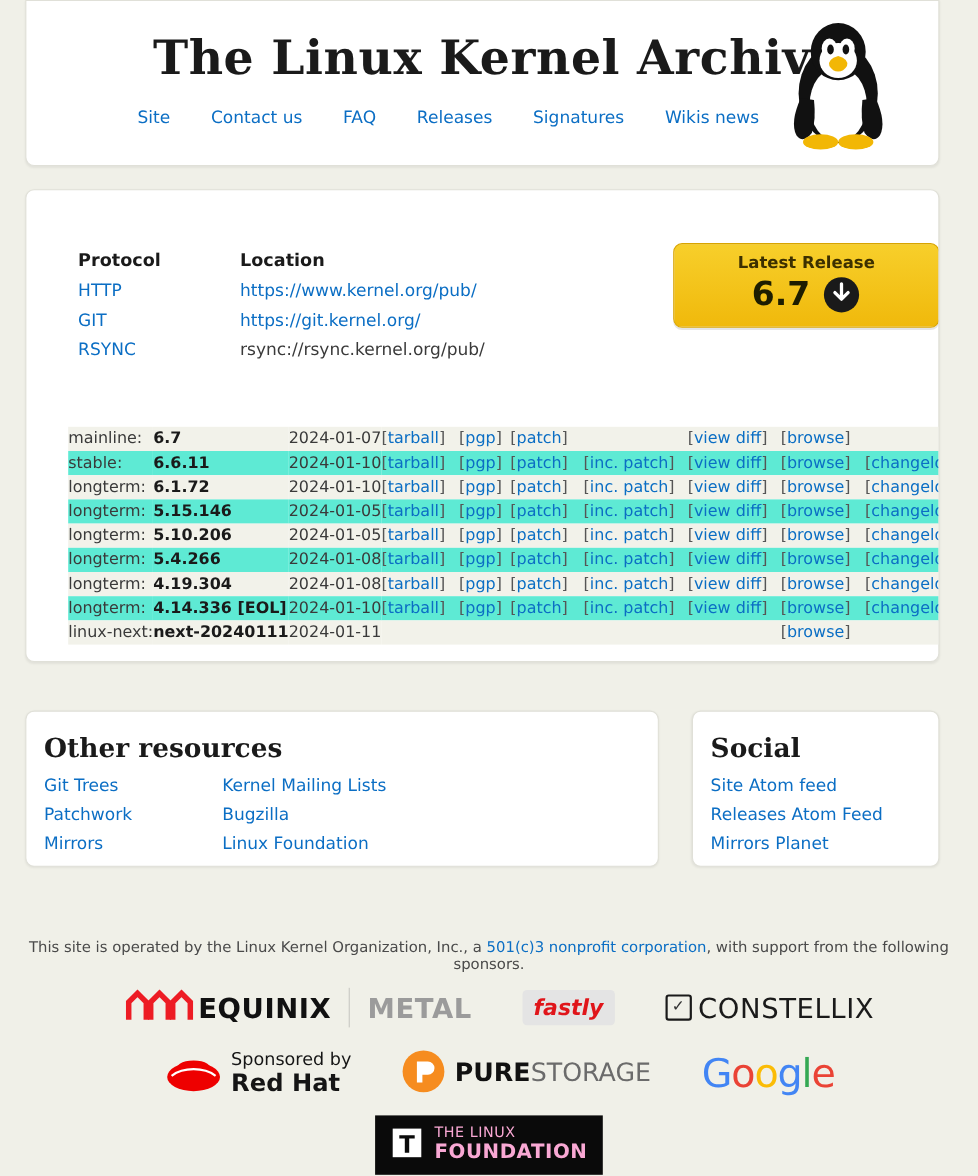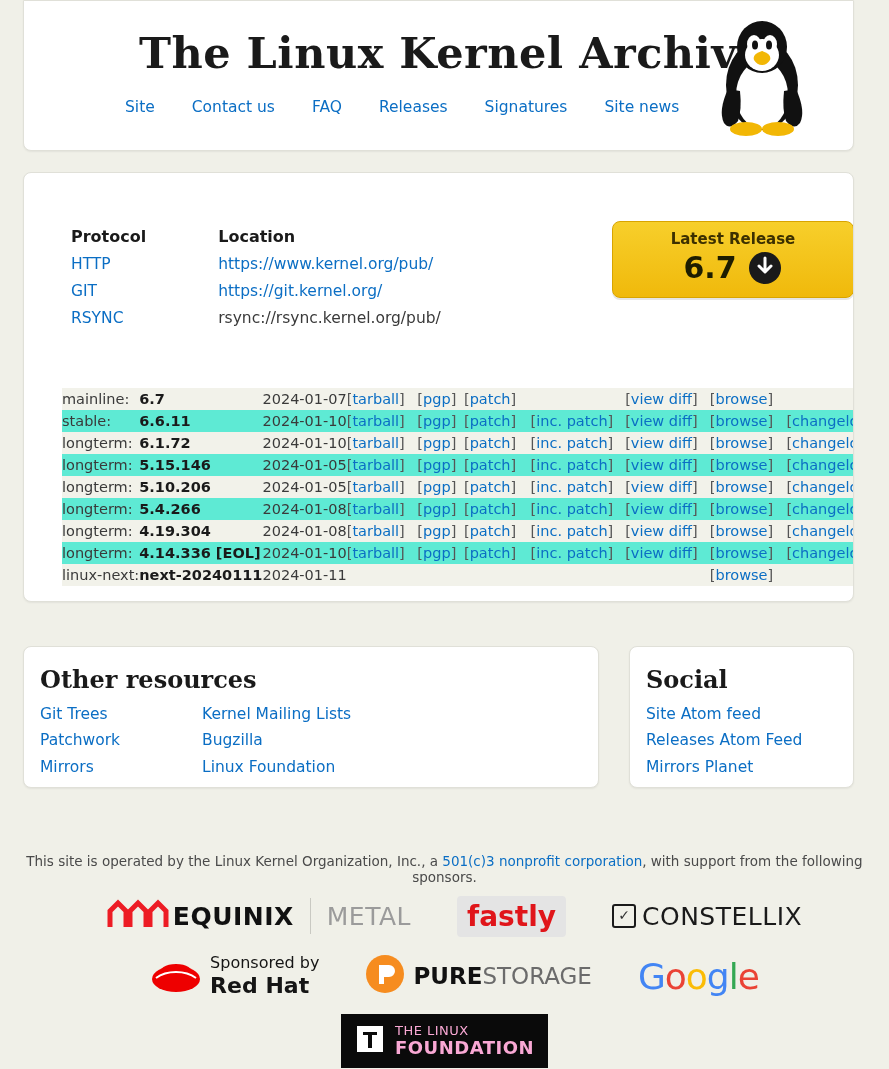--- a/index.html
+++ b/index.html
@@ -249,39 +249,40 @@
 
   .equinix-word {
     font-family: "DejaVu Sans", "Liberation Sans", sans-serif;
     font-weight: bold;
     font-size: 25px;
     letter-spacing: 0.5px;
     color: #111;
   }
   .metal-word {
     font-family: "DejaVu Sans", "Liberation Sans", sans-serif;
-    font-weight: normal;
+    font-weight: bold;
     font-size: 25px;
     letter-spacing: 0.5px;
     color: #9b9b9b;
   }
   .vsep {
     width: 1px;
     height: 36px;
     background: #c9c9c2;
     margin: 0 16px;
   }
   .fastly-box {
     background: #e4e4e4;
     border-radius: 4px;
     padding: 4px 10px;
     font-weight: bold;
-    font-size: 28px;
+    font-size: 20px;
     color: #e0151a;
     font-family: "DejaVu Sans", "Liberation Sans", sans-serif;
+    font-style: italic;
   }
   .constellix-word {
     font-size: 25px;
     color: #1a1a1a;
     font-family: "DejaVu Sans", "Liberation Sans", sans-serif;
     letter-spacing: 0.5px;
   }
   .constellix-mark {
     display: inline-block;
     border: 2px solid #1a1a1a;
@@ -336,21 +337,21 @@
 <div class="page">
 
   <div class="panel header">
     <div class="site-title">The Linux Kernel Archives</div>
     <div class="nav">
       <a href="#">Site</a>
       <a href="#">Contact us</a>
       <a href="#">FAQ</a>
       <a href="#">Releases</a>
       <a href="#">Signatures</a>
-      <a href="#">Site news</a>
+      <a href="#">Wikis news</a>
     </div>
     <div class="tux">
       <svg viewBox="0 0 96 118" width="96" height="118">
         <ellipse cx="48" cy="66" rx="36" ry="45" fill="#111"></ellipse>
         <ellipse cx="48" cy="76" rx="26" ry="34" fill="#fff"></ellipse>
         <ellipse cx="48" cy="28" rx="25" ry="26" fill="#111"></ellipse>
         <ellipse cx="48" cy="36" rx="17" ry="16" fill="#fff"></ellipse>
         <ellipse cx="40" cy="25" rx="7" ry="9" fill="#fff"></ellipse>
         <ellipse cx="56" cy="25" rx="7" ry="9" fill="#fff"></ellipse>
         <ellipse cx="41" cy="26" rx="3" ry="4.5" fill="#111"></ellipse>

